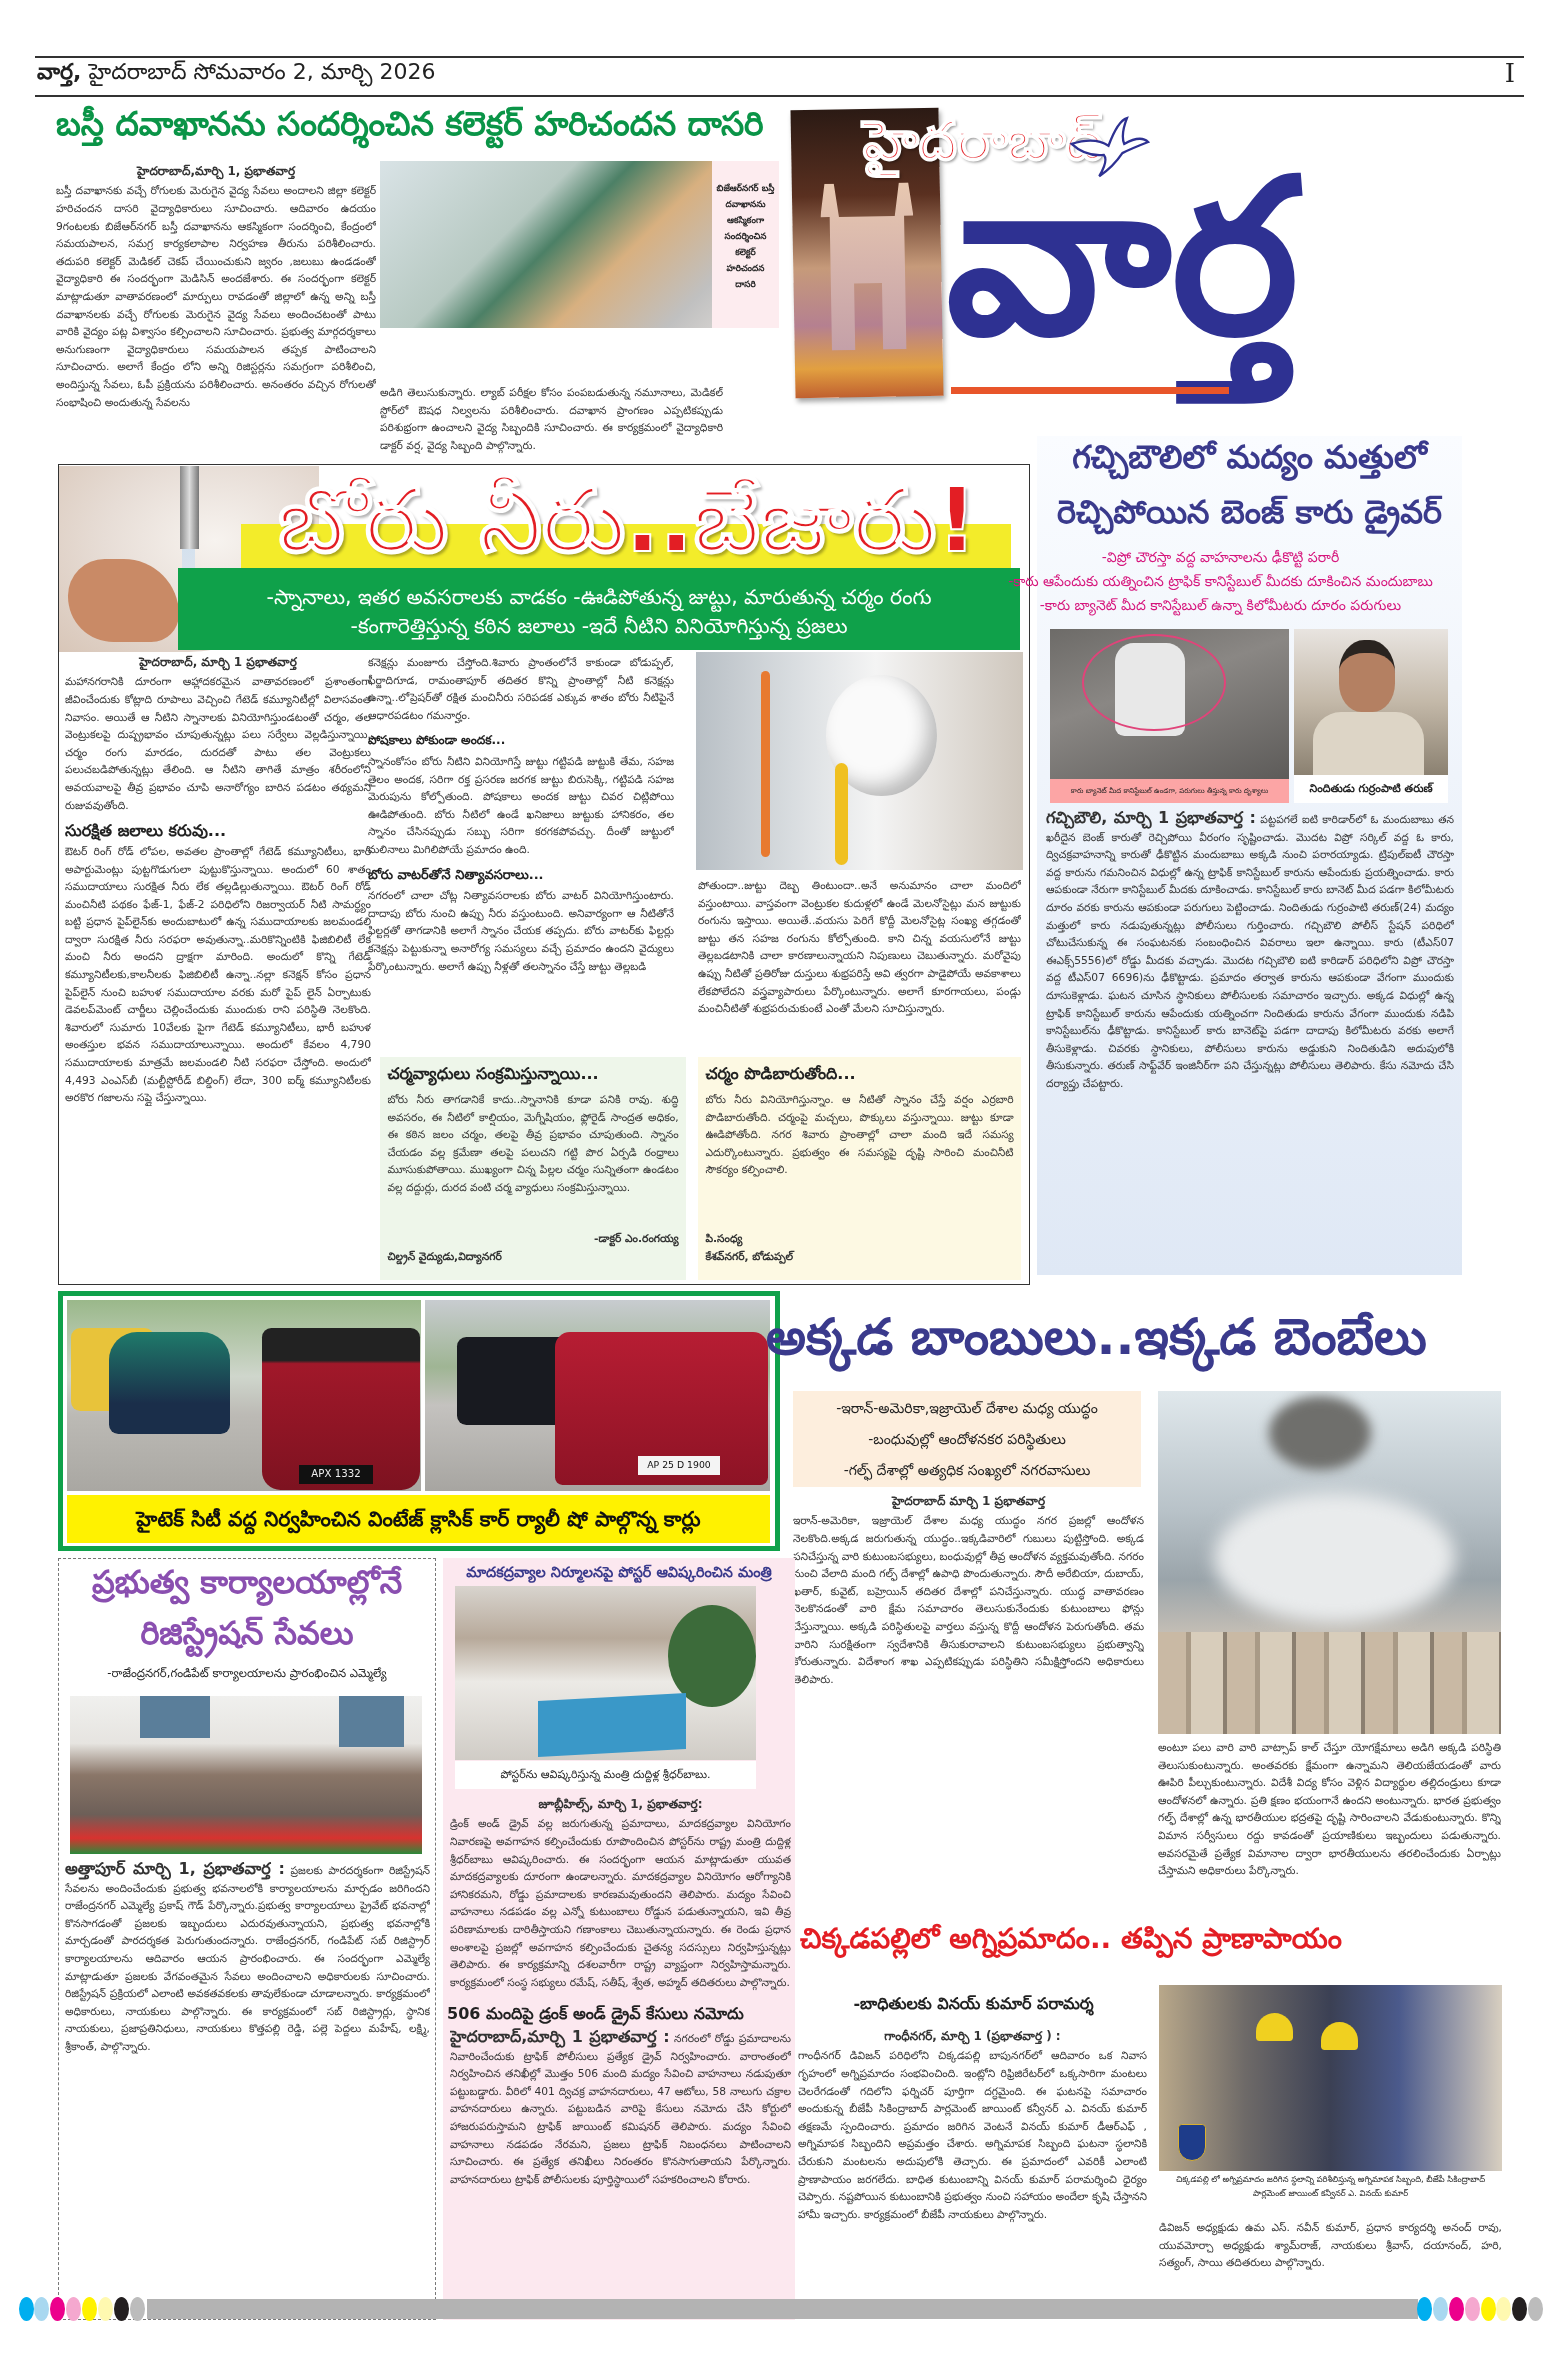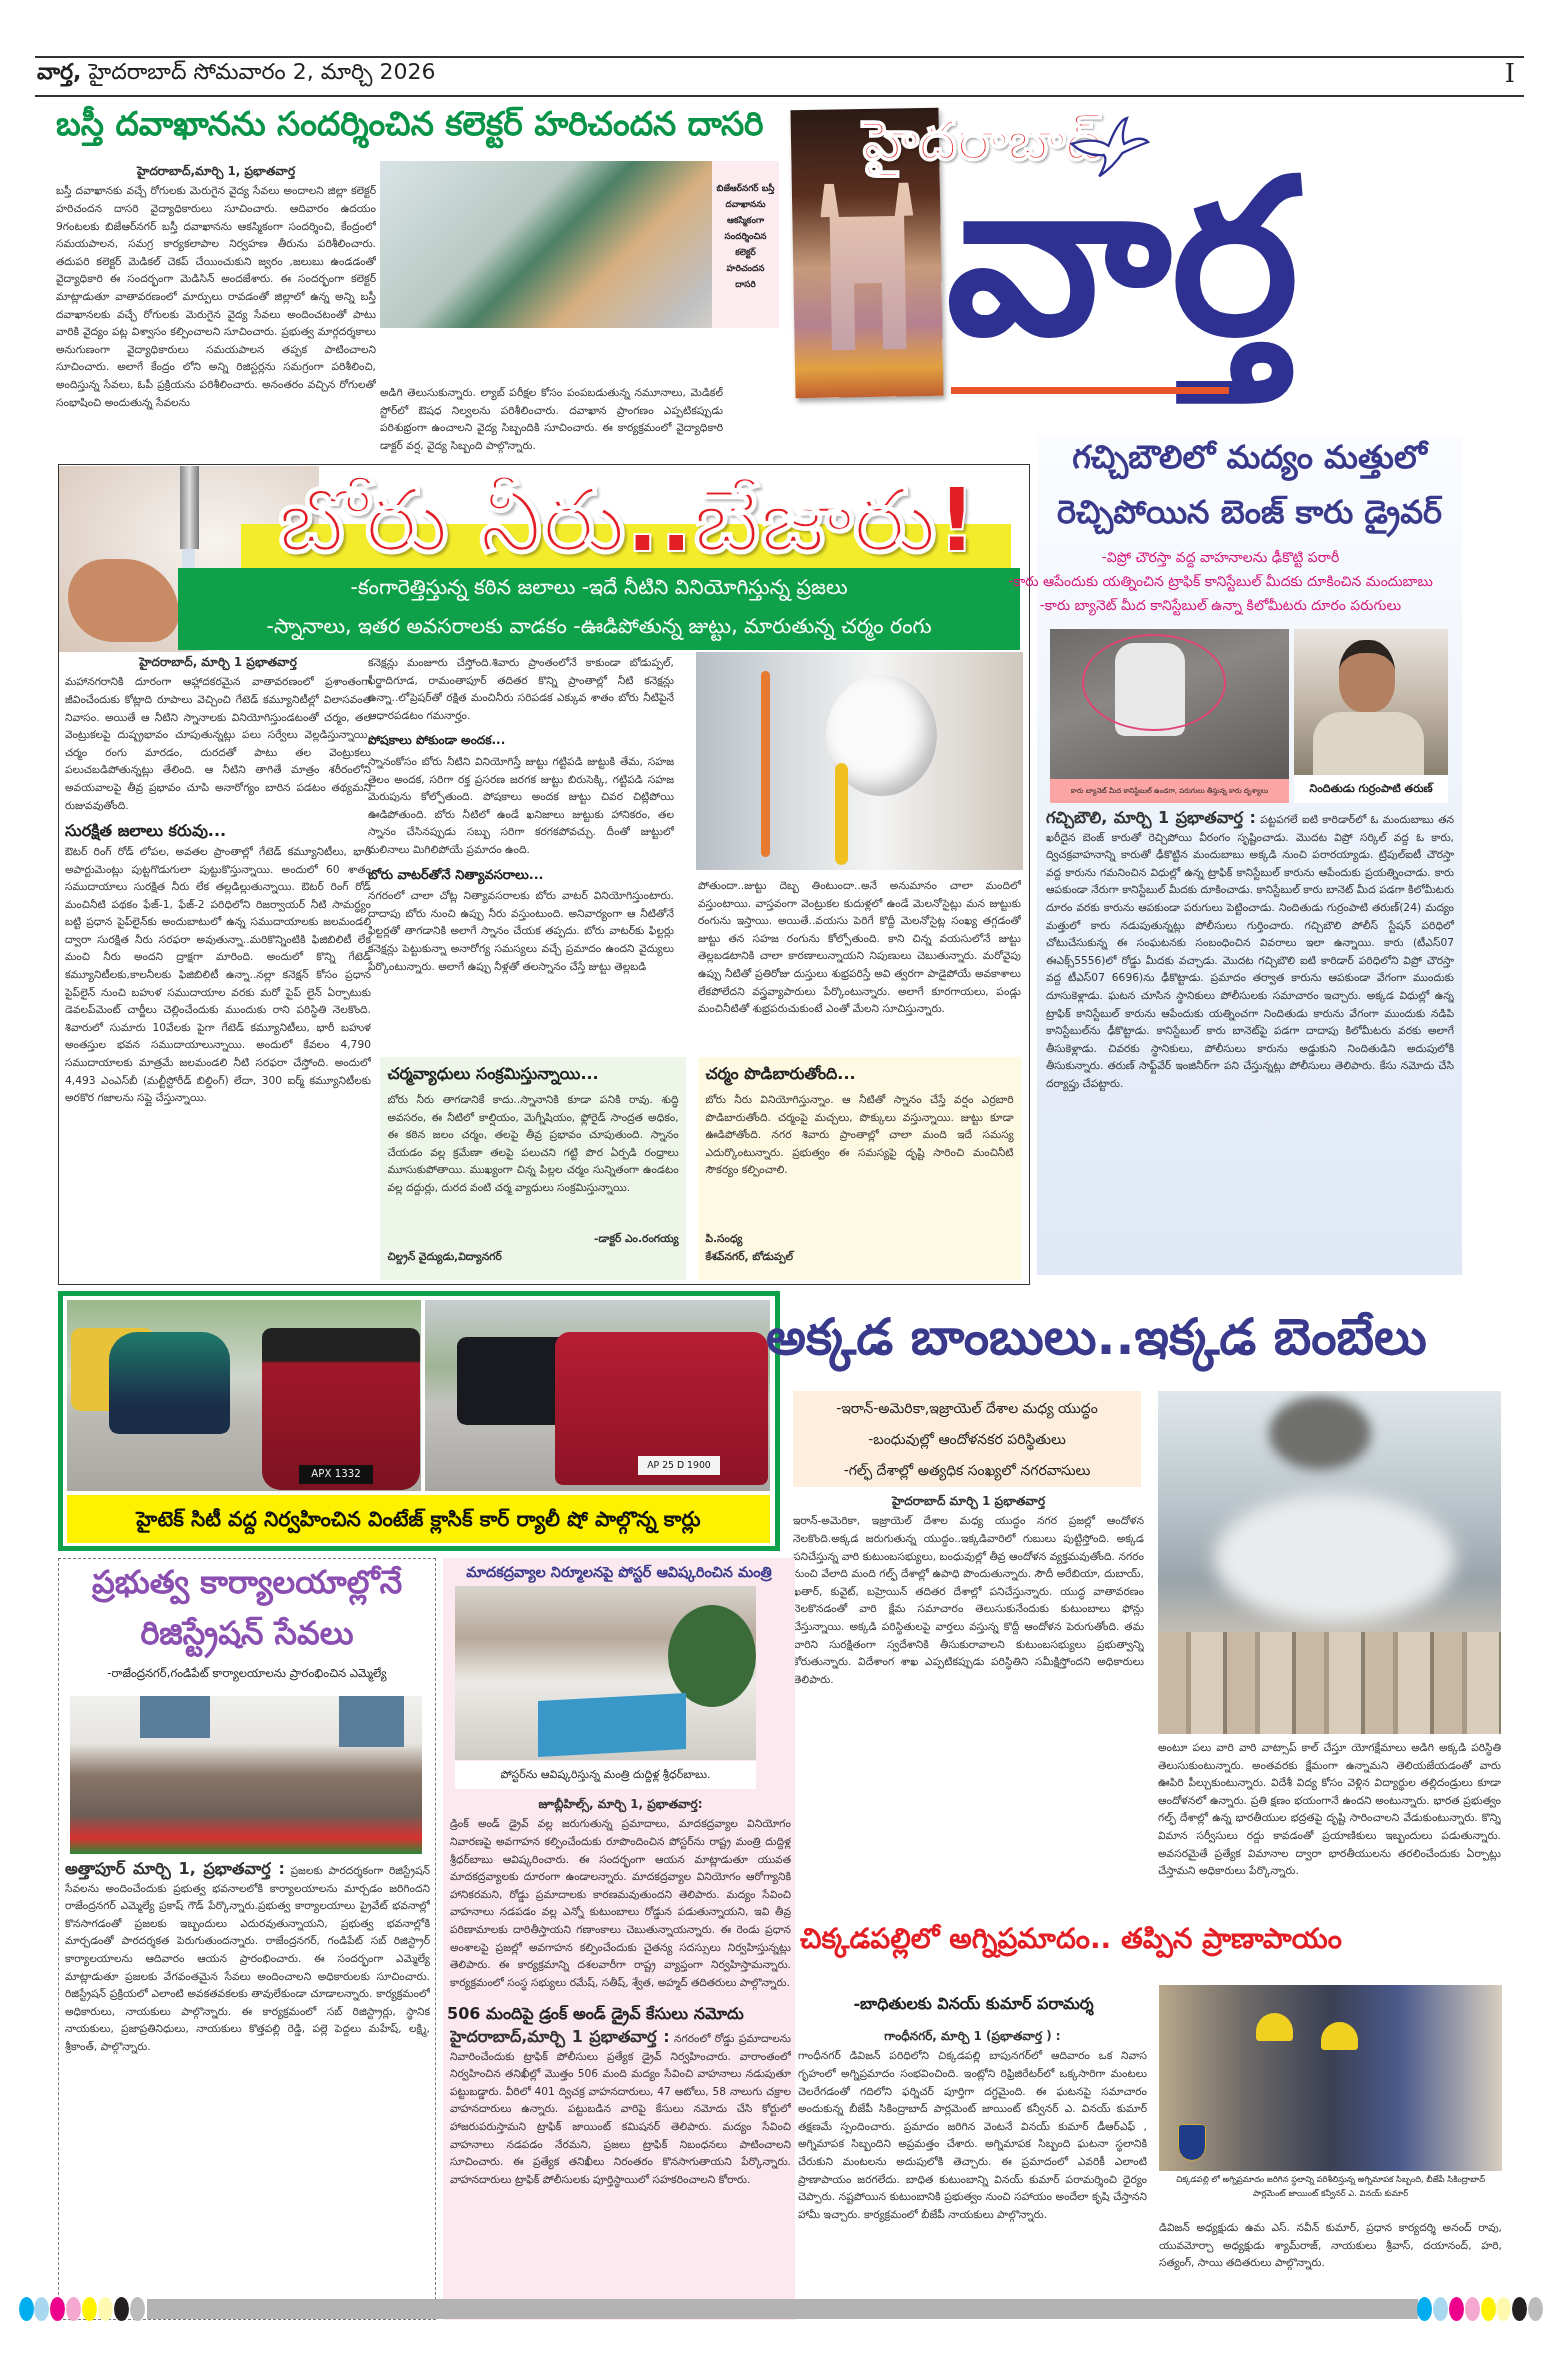--- a/index.html
+++ b/index.html
@@ -54,22 +54,22 @@
 
 <div class="abs" style="left:58px; top:464px; width:972px; height:821px; border:1.4px solid #333;"></div>
 <div class="photo" style="left:59px; top:466px; width:260px; height:186px; background:radial-gradient(ellipse at 60% 40%,#f7f3ef 0%,#e7ddd6 50%,#d8c6b8 100%); border-radius:0 0 130px 0;">
   <div class="abs" style="left:121px; top:0; width:18.6px; height:83px; background:linear-gradient(90deg,#888,#ddd,#777);"></div>
   <div class="abs" style="left:123px; top:83px; width:13px; height:83px; background:linear-gradient(180deg,rgba(200,220,240,.7),rgba(230,240,250,.4));"></div>
   <div class="abs" style="left:9.3px; top:93px; width:111px; height:83px; background:#c98a66; border-radius:37px 56px 28px 46px;"></div>
 </div>
 <div class="abs" style="left:241px; top:524px; width:770px; height:51px; background:#f3ec2a;"></div>
 <div class="abs" style="left:278px; top:468px; font-size:89px; font-weight:bold; color:#e31e24; -webkit-text-stroke:1.9px #fff; text-shadow:2.8px 2.8px 2.8px rgba(0,0,0,.3); white-space:nowrap;">బోరు నీరు..బేజారు!</div>
 <div class="abs" style="left:178px; top:568px; width:842px; height:82px; background:#0fa14a; padding-top:7.4px;">
+  <div class="banner-sub" style="margin-top:9.3px;">-స్నానాలు, ఇతర అవసరాలకు వాడకం -ఊడిపోతున్న జుట్టు, మారుతున్న చర్మం రంగు</div>
   <div class="banner-sub">-కంగారెత్తిస్తున్న కఠిన జలాలు -ఇదే నీటిని వినియోగిస్తున్న ప్రజలు</div>
-  <div class="banner-sub" style="margin-top:9.3px;">-స్నానాలు, ఇతర అవసరాలకు వాడకం -ఊడిపోతున్న జుట్టు, మారుతున్న చర్మం రంగు</div>
 </div>
 
 <div class="abs body-text" style="left:65px; top:654px; width:306px; height:621px;">
   <span class="dateline">హైదరాబాద్, మార్చి 1 ప్రభాతవార్త</span>
   <span>మహానగరానికి దూరంగా ఆహ్లాదకరమైన వాతావరణంలో ప్రశాంతంగా జీవించేందుకు కోట్లాది రూపాలు వెచ్చించి గేటెడ్ కమ్యూనిటీల్లో విలాసవంత నివాసం. అయితే ఆ నీటిని స్నానాలకు వినియోగిస్తుండటంతో చర్మం, తల వెంట్రుకలపై దుష్ప్రభావం చూపుతున్నట్లు పలు సర్వేలు వెల్లడిస్తున్నాయి. చర్మం రంగు మారడం, దురదతో పాటు తల వెంట్రుకలు పలుచబడిపోతున్నట్లు తేలింది. ఆ నీటిని తాగితే మాత్రం శరీరంలోని అవయవాలపై తీవ్ర ప్రభావం చూపి అనారోగ్యం బారిన పడటం తథ్యమని రుజువవుతోంది.</span>
   <div class="sub-head">సురక్షిత జలాలు కరువు...</div>
   <span>ఔటర్ రింగ్ రోడ్ లోపల, అవతల ప్రాంతాల్లో గేటెడ్ కమ్యూనిటీలు, భారీ అపార్టుమెంట్లు పుట్టగొడుగులా పుట్టుకొస్తున్నాయి. అందులో 60 శాతం సముదాయాలు సురక్షిత నీరు లేక తల్లడిల్లుతున్నాయి. ఔటర్ రింగ్ రోడ్ మంచినీటి పథకం ఫేజ్-1, ఫేజ్-2 పరిధిలోని రిజర్వాయర్ నీటి సామర్థ్యం బట్టి ప్రధాన పైప్‌లైన్‌కు అందుబాటులో ఉన్న సముదాయాలకు జలమండలి ద్వారా సురక్షిత నీరు సరఫరా అవుతున్నా..మరికొన్నింటికి ఫిజిబిలిటీ లేక మంచి నీరు అందని ద్రాక్షగా మారింది. అందులో కొన్ని గేటెడ్ కమ్యూనిటీలకు,కాలనీలకు ఫిజిబిలిటీ ఉన్నా..నల్లా కనెక్షన్ కోసం ప్రధాన పైప్‌లైన్ నుంచి బహుళ సముదాయాల వరకు మరో పైప్ లైన్ ఏర్పాటుకు డెవలప్‌మెంట్ చార్జీలు చెల్లించేందుకు ముందుకు రాని పరిస్థితి నెలకొంది. శివారులో సుమారు 10వేలకు పైగా గేటెడ్ కమ్యూనిటీలు, భారీ బహుళ అంతస్తుల భవన సముదాయాలున్నాయి. అందులో కేవలం 4,790 సముదాయాలకు మాత్రమే జలమండలి నీటి సరఫరా చేస్తోంది. అందులో 4,493 ఎంఎస్‌బీ (మల్టీస్టోరీడ్ బిల్డింగ్) లేదా, 300 ఐర్మ్ కమ్యూనిటీలకు అరకొర గజాలను సప్లై చేస్తున్నాయి.</span>
 </div>
 <div class="abs body-text" style="left:368px; top:654px; width:306px; height:403px;">
   <span>కనెక్షన్లు మంజూరు చేస్తోంది.శివారు ప్రాంతంలోనే కాకుండా బోడుప్పల్, ఫీర్జాదిగూడ, రామంతాపూర్ తదితర కొన్ని ప్రాంతాల్లో నీటి కనెక్షన్లు ఉన్నా..లోప్రెషర్‌తో రక్షిత మంచినీరు సరిపడక ఎక్కువ శాతం బోరు నీటిపైనే ఆధారపడటం గమనార్హం.</span>

